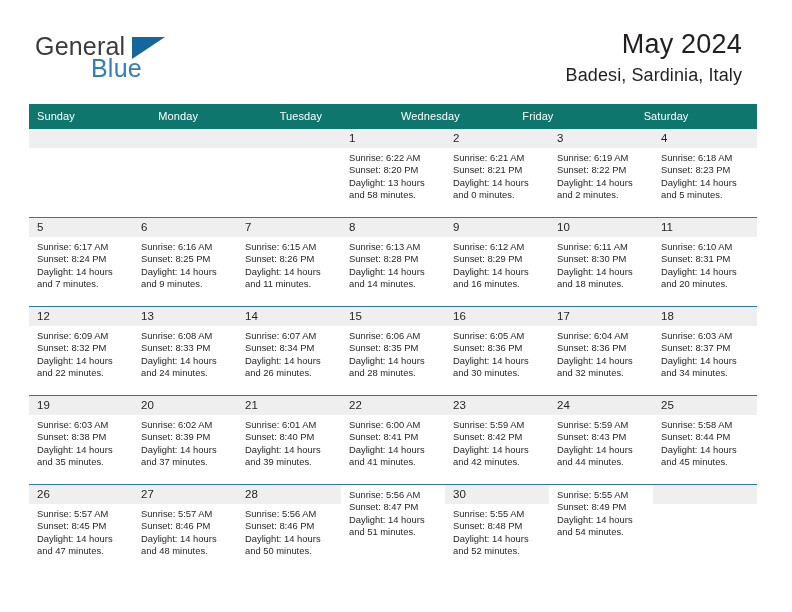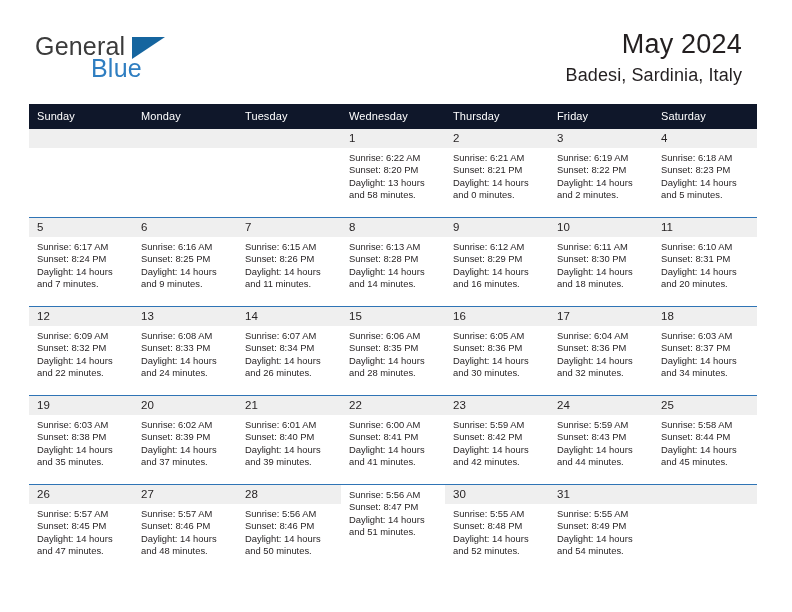--- a/index.html
+++ b/index.html
@@ -91,21 +91,21 @@
   
   .calendar {
     position: absolute;
     left: 29px;
     top: 104px;
     width: 728px;
   }
 
   .weekday-row {
     display: flex;
-    background: #0f172a;
+    background: #0f766e;
   }
   .weekday {
     flex: 1 1 0;
     min-width: 0;
     color: #ffffff;
     font-size: 11px;
     line-height: 14px;
     padding: 5px 0 6px 8px;
     box-sizing: border-box;
     letter-spacing: 0.1px;
@@ -174,21 +174,20 @@
     </div>
 
   </div>
 
   <div class="calendar">
     <div class="weekday-row" id="weekday-row">
         <div class="weekday">Sunday</div>
         <div class="weekday">Monday</div>
         <div class="weekday">Tuesday</div>
         <div class="weekday">Wednesday</div>
-        <div class="weekday">Thursday</div>
         <div class="weekday">Friday</div>
         <div class="weekday">Saturday</div>
       </div>
     <div id="weeks-container">
         <div class="week-row first">
           <div class="day-cell empty">
             <div class="day-number"></div>
           </div>
           <div class="day-cell empty">
             <div class="day-number"></div>
@@ -437,21 +436,20 @@
           </div>
           <div class="day-cell">
             <div class="day-number">30</div>
             <div class="day-body">
               <div>Sunrise: 5:55 AM</div>
               <div>Sunset: 8:48 PM</div>
               <div class="wrap">Daylight: 14 hours and 52 minutes.</div>
             </div>
           </div>
           <div class="day-cell">
-            <div class="day-number">31</div>
             <div class="day-body">
               <div>Sunrise: 5:55 AM</div>
               <div>Sunset: 8:49 PM</div>
               <div class="wrap">Daylight: 14 hours and 54 minutes.</div>
             </div>
           </div>
           <div class="day-cell empty">
             <div class="day-number"></div>
           </div>
         </div>

